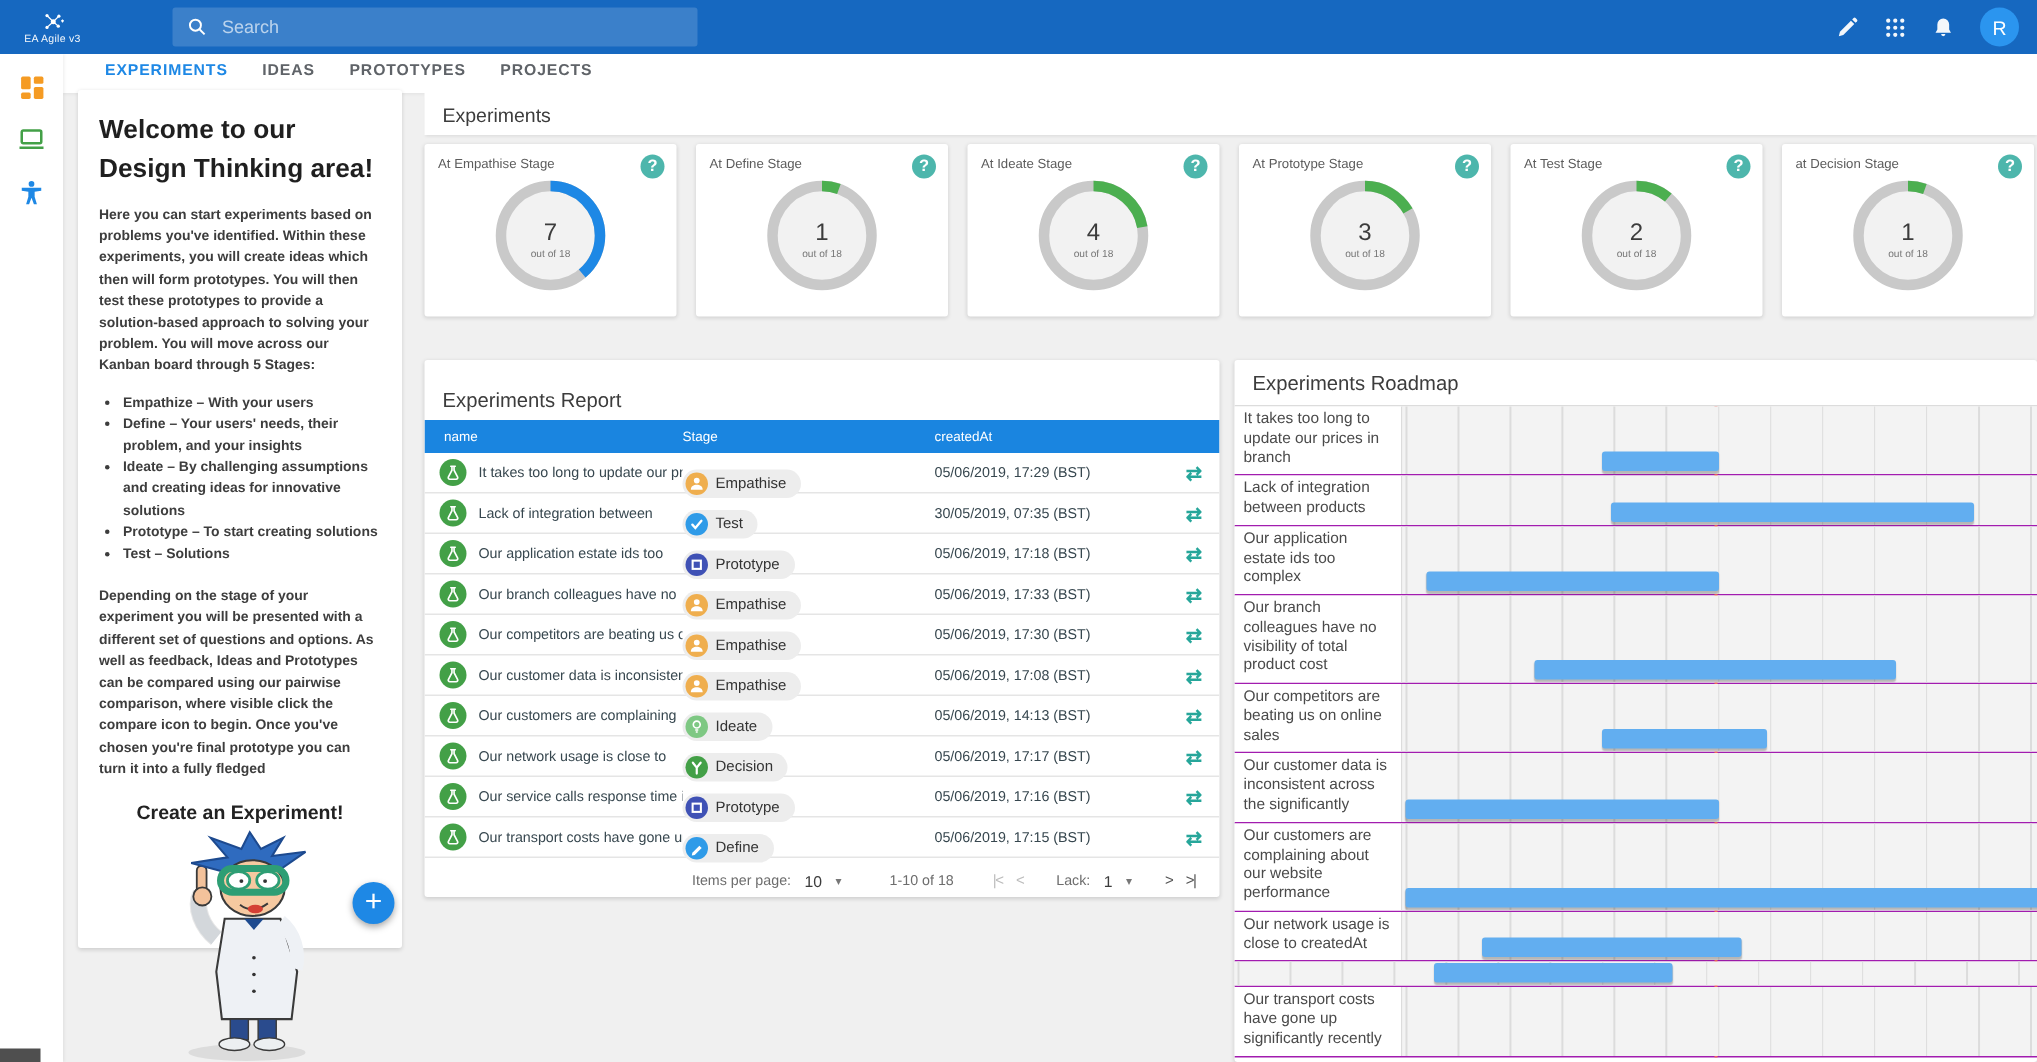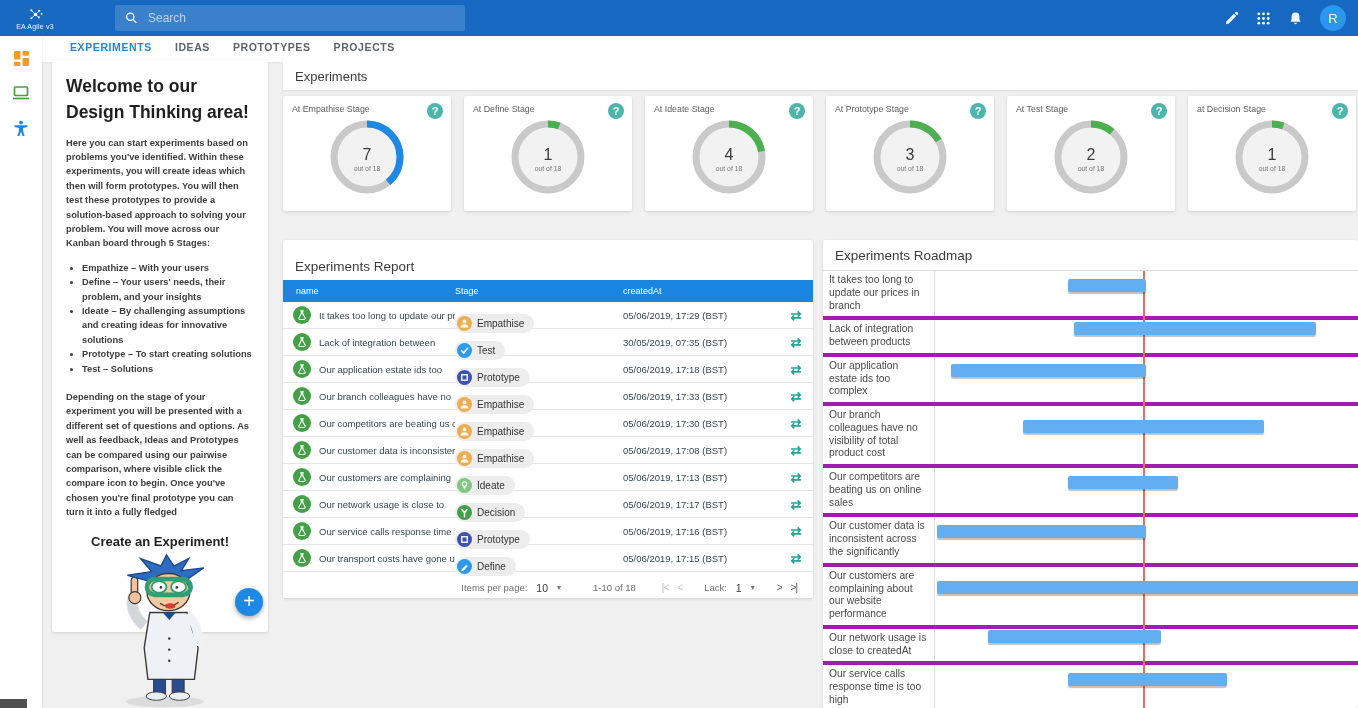--- a/index.html
+++ b/index.html
@@ -84,21 +84,21 @@
   .tfoot .val { font-size:10.5px; color:#3c3c3c; }
   .tfoot .caret { color:#777; font-size:8px; cursor:pointer; }
   .pgbtn { font-size:10px; cursor:pointer; letter-spacing:-1px; }
   .pgbtn.dis { color:#bdbdbd; }
   .pgbtn.en { color:#555; }
 
   
   .roadmap { position:absolute; left:823px; top:240px; width:535px; height:468px; overflow:hidden; }
   .roadmap .rtitle { font-size:13.5px; color:#3c3c3c; padding:8px 12px 7px; }
   .gantt { position:relative; border-top:1px solid #dcdcdc; }
-  .g-row { display:flex; border-bottom:4px solid #a21caf; min-height:17px;align-items:center; }
+  .g-row { display:flex; border-bottom:1px solid #a21caf; min-height:17px; }
   .g-label { width:112px; min-width:112px; background:#fff; border-right:1px solid #dcdcdc;
     padding:3px 6px 4px; font-size:10.3px; line-height:1.24; color:#4a4a4a; }
   .g-plot { flex:1; position:relative;
     background-image:repeating-linear-gradient(90deg,#dcdcdc 0 1px,transparent 1px 34.7px);
     background-position:2px 0; background-color:#f3f3f3; }
   .g-bar { position:absolute; bottom:2px; height:13px; background:#62aef0; border-radius:2px;
     box-shadow:0 1.5px 1px rgba(0,0,0,.25); z-index:1; cursor:pointer; }
   .today-line { position:absolute; top:0; bottom:0; left:320px; width:2px; background:#f0695e; z-index:0; }
 </style>
 </head>
@@ -447,21 +447,21 @@
         </span>
     <span class="t-c2"><span class="chip">
       <span class="chip-ic" style="background:#7ec883">
               <svg width="11" height="11" viewBox="0 0 12 12">
                 <circle cx="6" cy="4.4" r="2.5" fill="none" stroke="#fff" stroke-width="1.2"></circle>
                 <path d="M4.9 8.3h2.2M5.3 9.9h1.4" stroke="#fff" stroke-width="1.1"></path>
               </svg>
             </span>
       <span>Ideate</span>
           </span></span>
-    <span class="t-date">05/06/2019, 17:13 (BST)</span>
+    <span class="t-date">05/06/2019, 14:13 (BST)</span>
     <span class="t-cmp">⇄</span>
       </div>
       <div class="t-row">
         <span class="t-c1">
       <span class="exp-ic">
             <svg width="12" height="12" viewBox="0 0 12 12">
               <path d="M4.5 1.8h3M5.3 1.8v2.7L2.9 9a1.1 1.1 0 0 0 1 1.5h4.2a1.1 1.1 0 0 0 1-1.5L6.7 4.5V1.8" fill="none" stroke="#fff" stroke-width="1.1" stroke-linecap="round"></path>
             </svg>
           </span>
       <span class="t-name">Our network usage is close to</span>
@@ -583,21 +583,20 @@
       <div class="g-bar" style="left:2px;width:428px;background:#62aef0"></div>
         </div>
       </div>
       <div class="g-row">
         <div class="g-label">Our network usage is close to createdAt</div>
     <div class="g-plot">
       <div class="g-bar" style="left:53px;width:173px;background:#62aef0"></div>
         </div>
       </div>
       <div class="g-row">
-        <div class="g-label">Our service calls response time is too high</div>
     <div class="g-plot">
       <div class="g-bar" style="left:133px;width:159px;background:#62aef0"></div>
         </div>
       </div>
       <div class="g-row">
         <div class="g-label">Our transport costs have gone up significantly recently</div>
     <div class="g-plot">
       </div>
       </div>
     </div>

